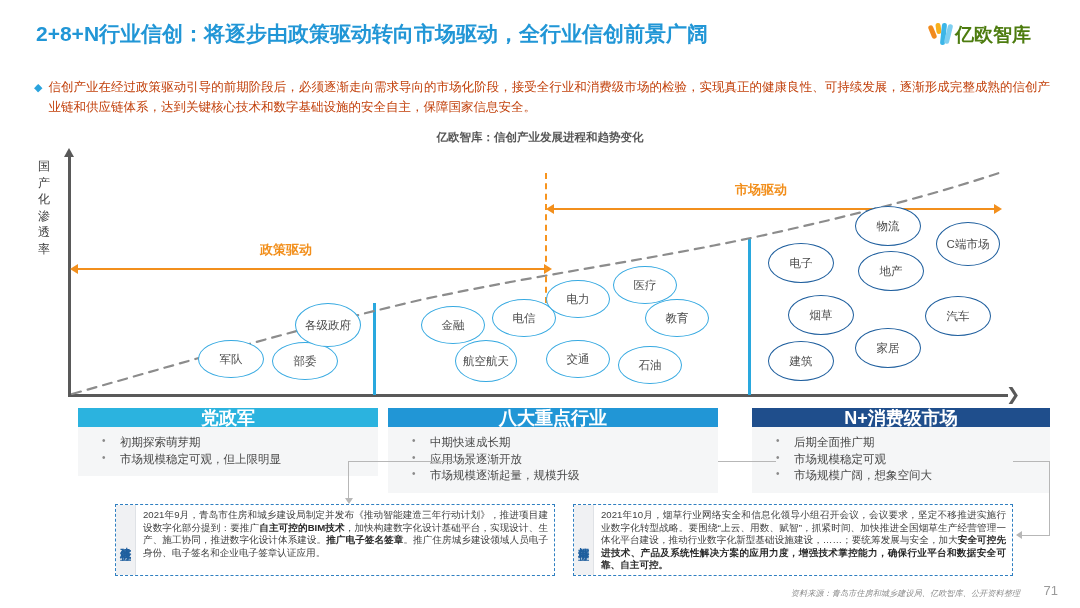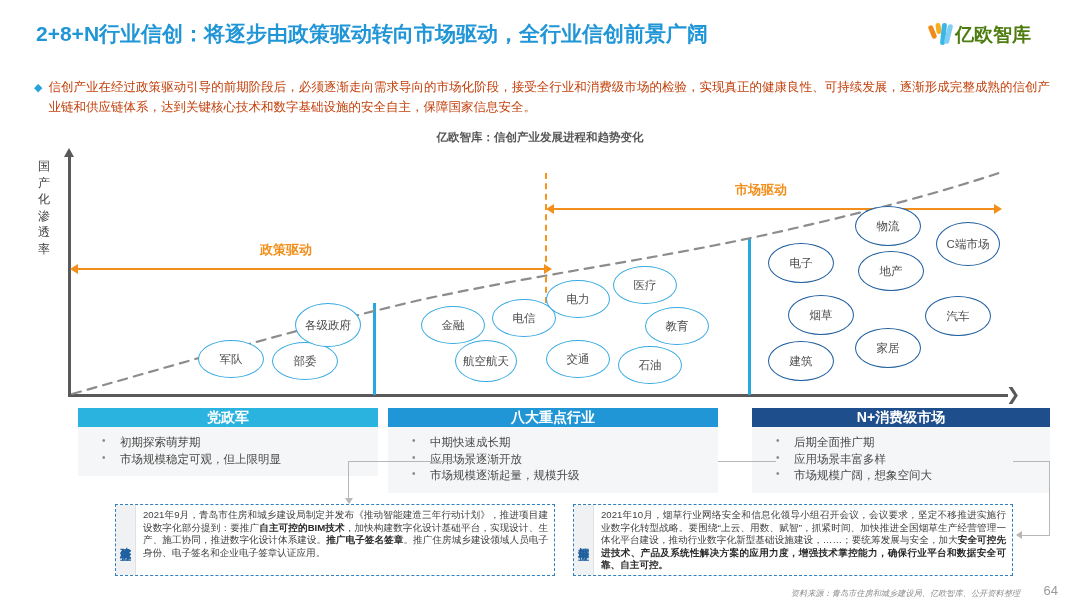--- a/index.html
+++ b/index.html
@@ -102,21 +102,21 @@
     text-align: center; background: #fff;
     font-size: 11.5px; color: #4c4c4c; line-height: 12.5px;
   }
   .bubble.light { border: 1.6px solid #36a9e1; }
   .bubble.dark  { border: 1.6px solid #1f5f9e; }
 
   
   .stage { position: absolute; top: 408px; }
   .stage-head {
     height: 19px; display: flex; align-items: center; justify-content: center;
-    font-size: 14px; font-weight: bold; color: #ffffff;
+    font-size: 18px; font-weight: bold; color: #ffffff;
   }
   .stage-body {
     background: #f5f6f7; padding: 7px 0 9px 0;
   }
   .stage-body ul { list-style: none; }
   .stage-body li {
     font-size: 11.5px; color: #4a4a4a; line-height: 16.5px;
     padding-left: 42px; position: relative; white-space: nowrap;
   }
   .stage-body li:before {
@@ -243,21 +243,21 @@
       </div>
     <div class="bubble light" style="left:492px; top:151px; width:64px; height:38px;">
       <span>电信</span>
       </div>
     <div class="bubble light" style="left:546px; top:132px; width:64px; height:38px;">
       <span>电力</span>
       </div>
     <div class="bubble light" style="left:613px; top:118px; width:64px; height:38px;">
       <span>医疗</span>
       </div>
-    <div class="bubble light" style="left:645px; top:159px; width:64px; height:38px;">
+    <div class="bubble light" style="left:645px; top:151px; width:64px; height:38px;">
       <span>教育</span>
       </div>
     <div class="bubble light" style="left:455px; top:192px; width:62px; height:42px;">
       <span style="white-space:pre-line;">航空航天</span>
       </div>
     <div class="bubble light" style="left:546px; top:192px; width:64px; height:38px;">
       <span>交通</span>
       </div>
     <div class="bubble light" style="left:618px; top:198px; width:64px; height:38px;">
       <span>石油</span>
@@ -314,21 +314,21 @@
     </div>
   </div>
 
   <div class="stage" style="left:752px; width:298px;">
     <div class="stage-head" style="background:#1f4e8c;">
       <span>N+消费级市场</span>
     </div>
     <div class="stage-body">
       <ul>
         <li>后期全面推广期</li>
-        <li>应用场景丰富多样</li>
+        <li>市场规模稳定可观</li>
         <li>市场规模广阔，想象空间大</li>
       </ul>
     </div>
   </div>
 
   <div class="conn" style="left:348px; top:461px; width:110px; height:1.4px;"></div>
   <div class="conn" style="left:348px; top:461px; width:1.4px; height:38px;"></div>
   <div class="conn-arrow" style="left:345px; top:498px;"></div>
 
   <div class="conn" style="left:718px; top:461px; width:58px; height:1.4px;"></div>
@@ -345,15 +345,15 @@
   </div>
 
   <div class="callout" style="left:573px; width:440px;">
     <div class="callout-tag">
       <span>烟草行业</span>
     </div>
     <div class="callout-text">2021年10月，烟草行业网络安全和信息化领导小组召开会议，会议要求，坚定不移推进实施行业数字化转型战略。要围绕“上云、用数、赋智”，抓紧时间、加快推进全国烟草生产经营管理一体化平台建设，推动行业数字化新型基础设施建设，……；要统筹发展与安全，加大<b>安全可控先进技术、产品及系统性解决方案的应用力度，增强技术掌控能力，确保行业平台和数据安全可靠、自主可控。</b></div>
   </div>
 
   <div class="source">资料来源：青岛市住房和城乡建设局、亿欧智库、公开资料整理</div>
-  <div class="page-no">64</div>
+  <div class="page-no">71</div>
 
 </div>
 
 </body></html>

